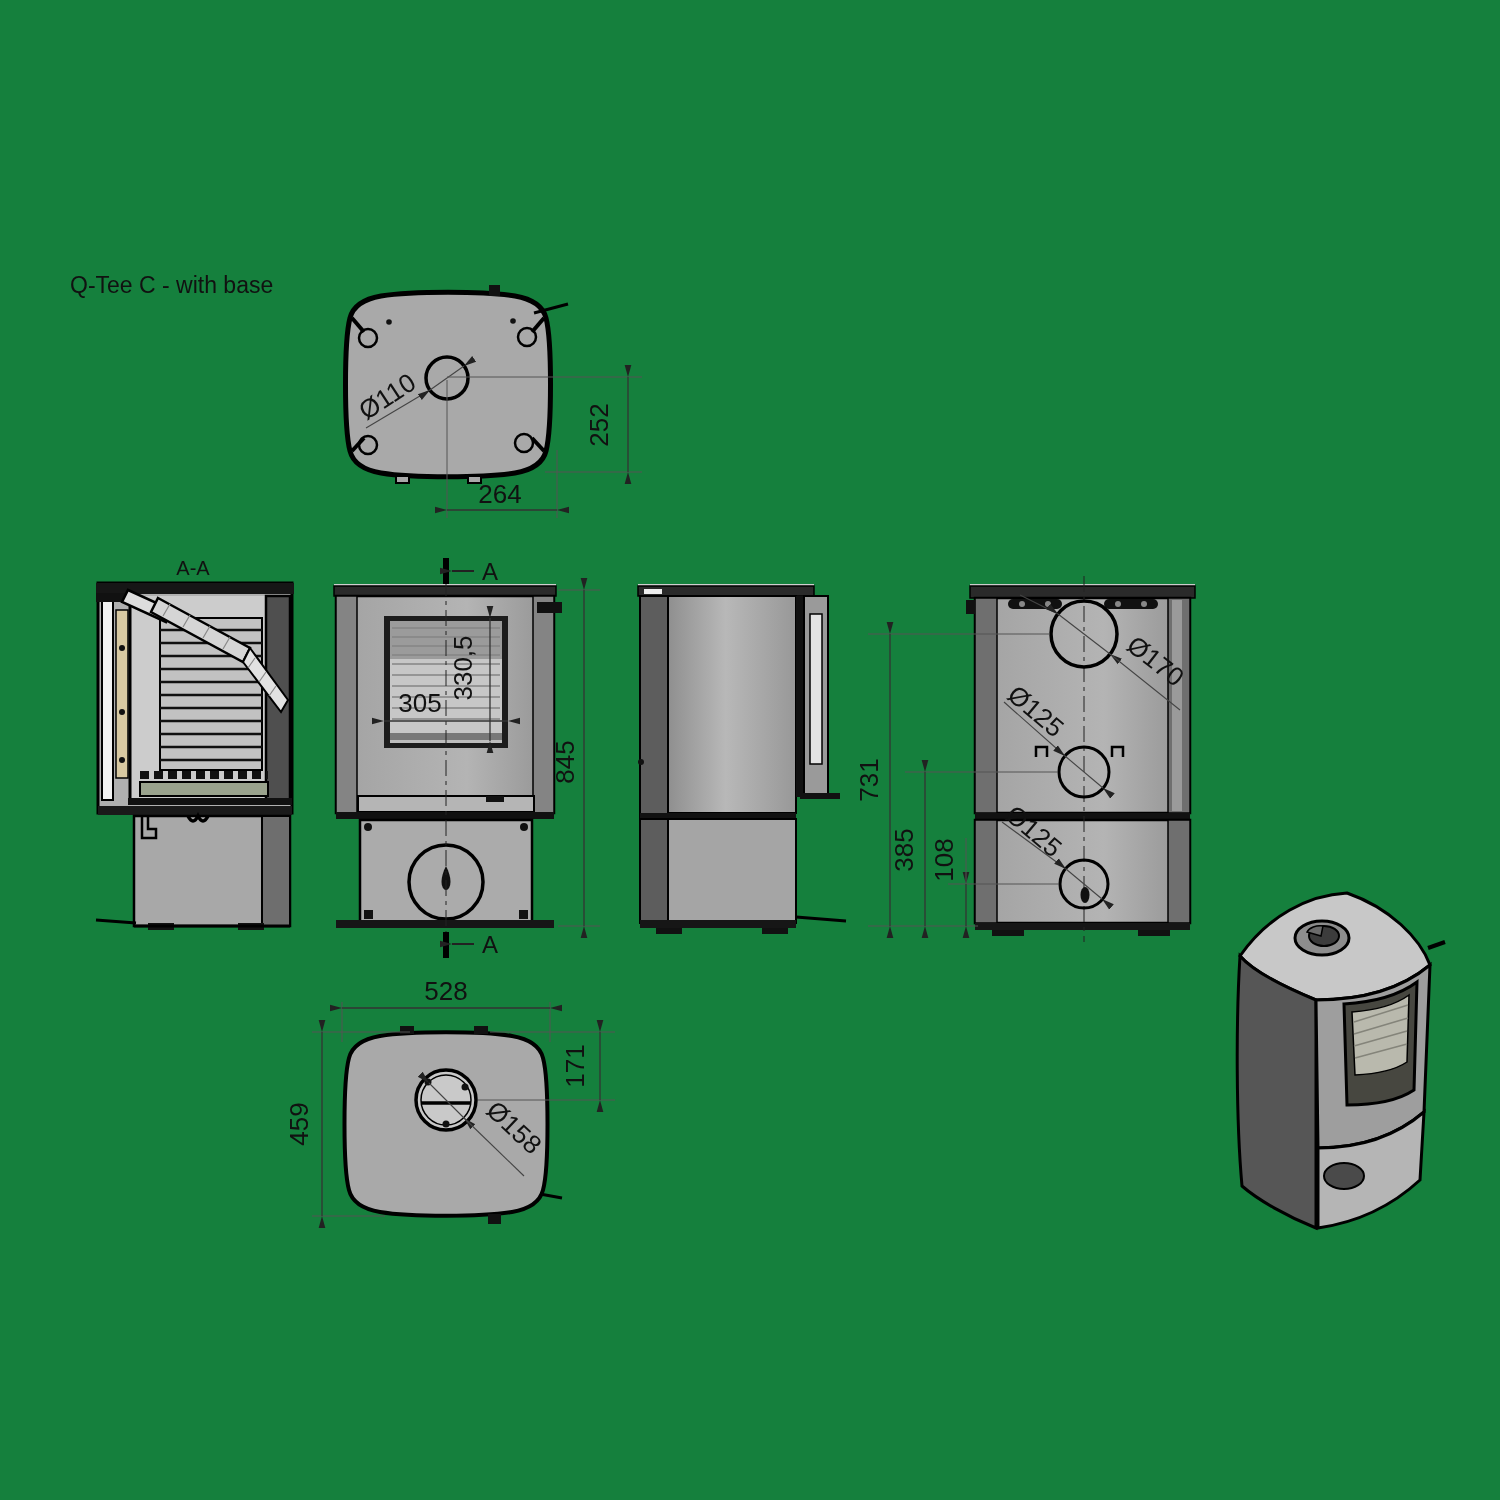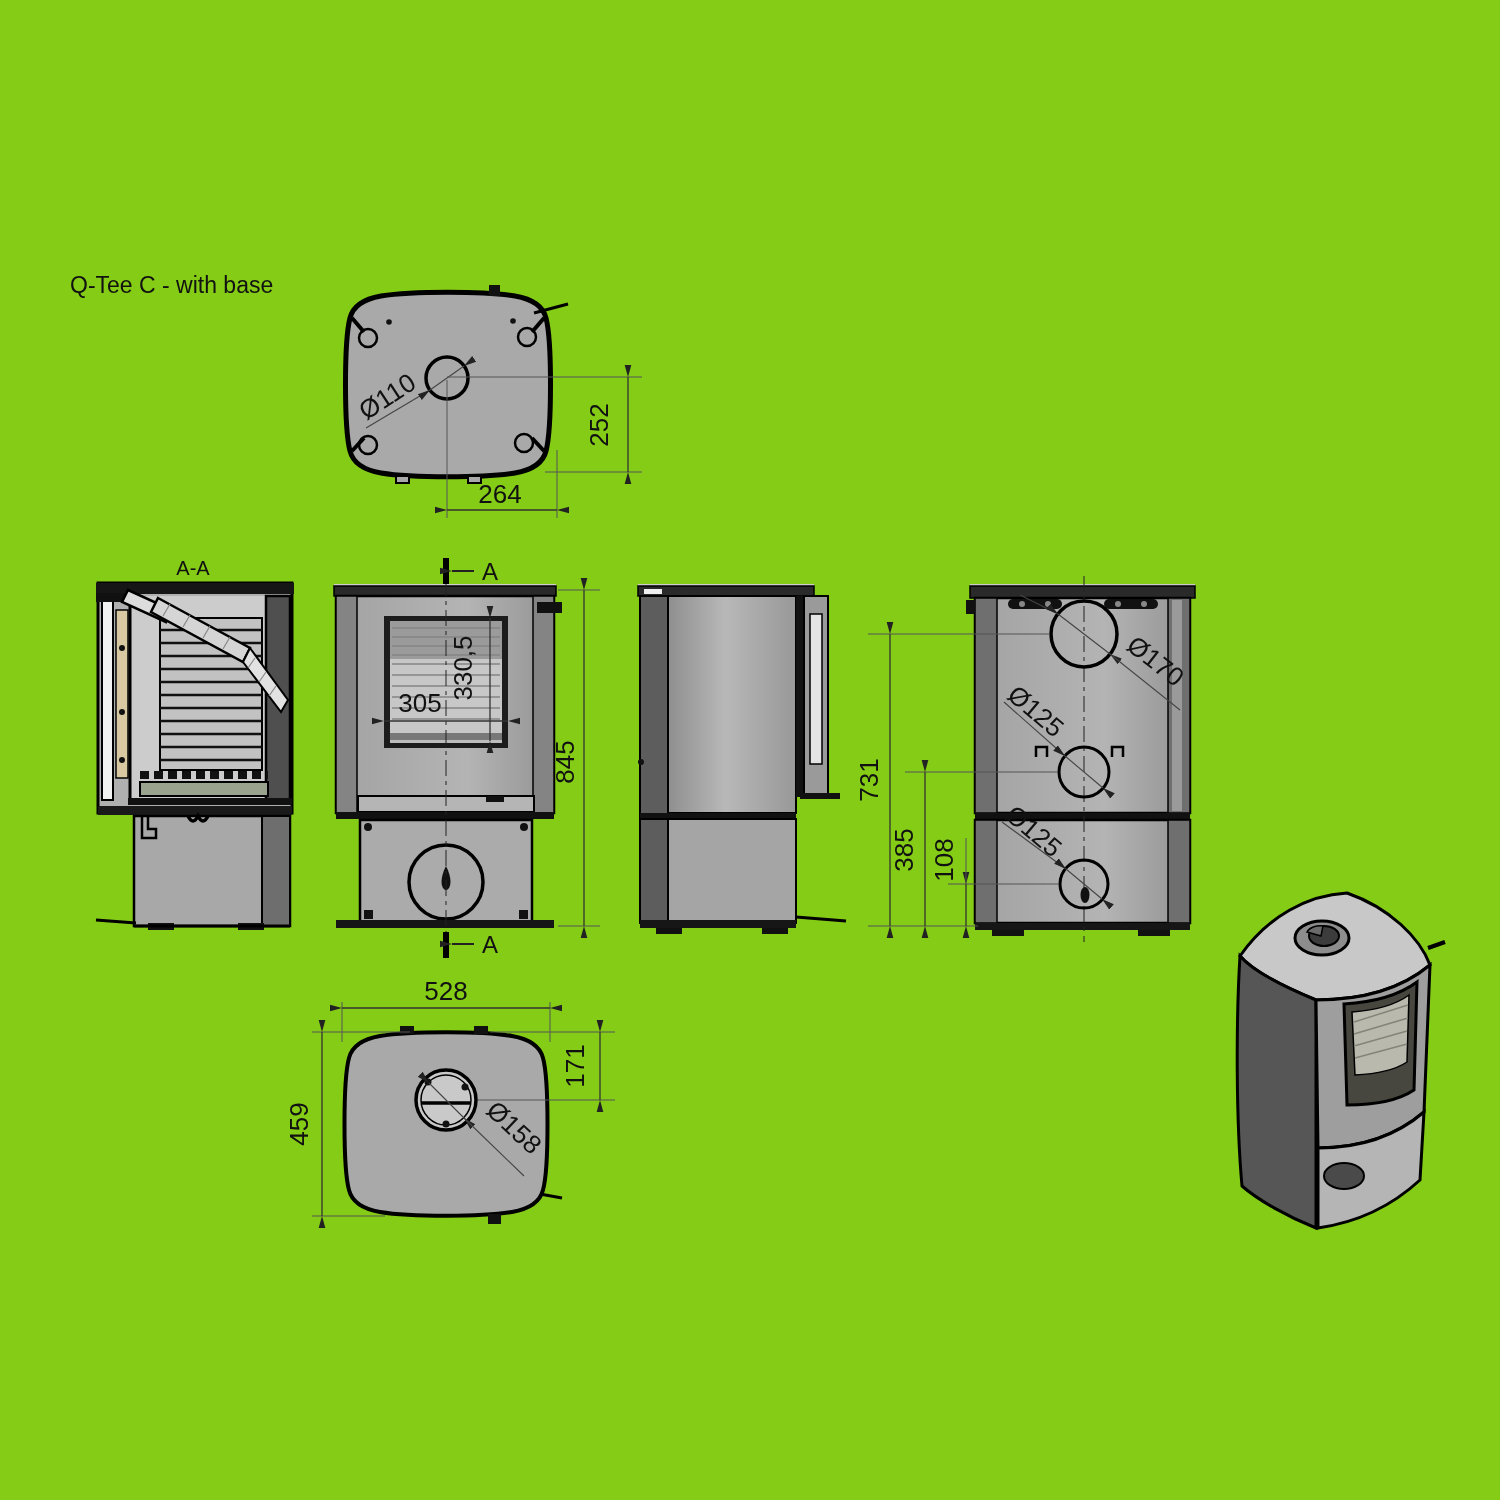--- a/index.html
+++ b/index.html
@@ -1,16 +1,16 @@
 <!DOCTYPE html>
 <html><head>
 <meta charset="utf-8">
 <style>
   html,body{margin:0;padding:0;background:#ffffff;}
-  #stage{position:relative;width:1500px;height:1500px;background:#84cc16;overflow:hidden;
+  #stage{position:relative;width:1500px;height:1500px;background:#15803d;overflow:hidden;
          font-family:"Liberation Sans",sans-serif;}
   #drawing{position:absolute;left:0;top:0;}
   text{font-family:"Liberation Sans",sans-serif;fill:#111;}
   .dimtxt{font-size:26px;}
   .smalltxt{font-size:20px;}
   .marktxt{font-size:24px;}
   .dim{stroke:#333;stroke-width:1.3;fill:none;}
   .ext{stroke:#555;stroke-width:1;fill:none;}
   .lead{stroke:#444;stroke-width:1.1;fill:none;}
   .cl{stroke:#222;stroke-width:1;fill:none;stroke-dasharray:16 5 4 5;}

